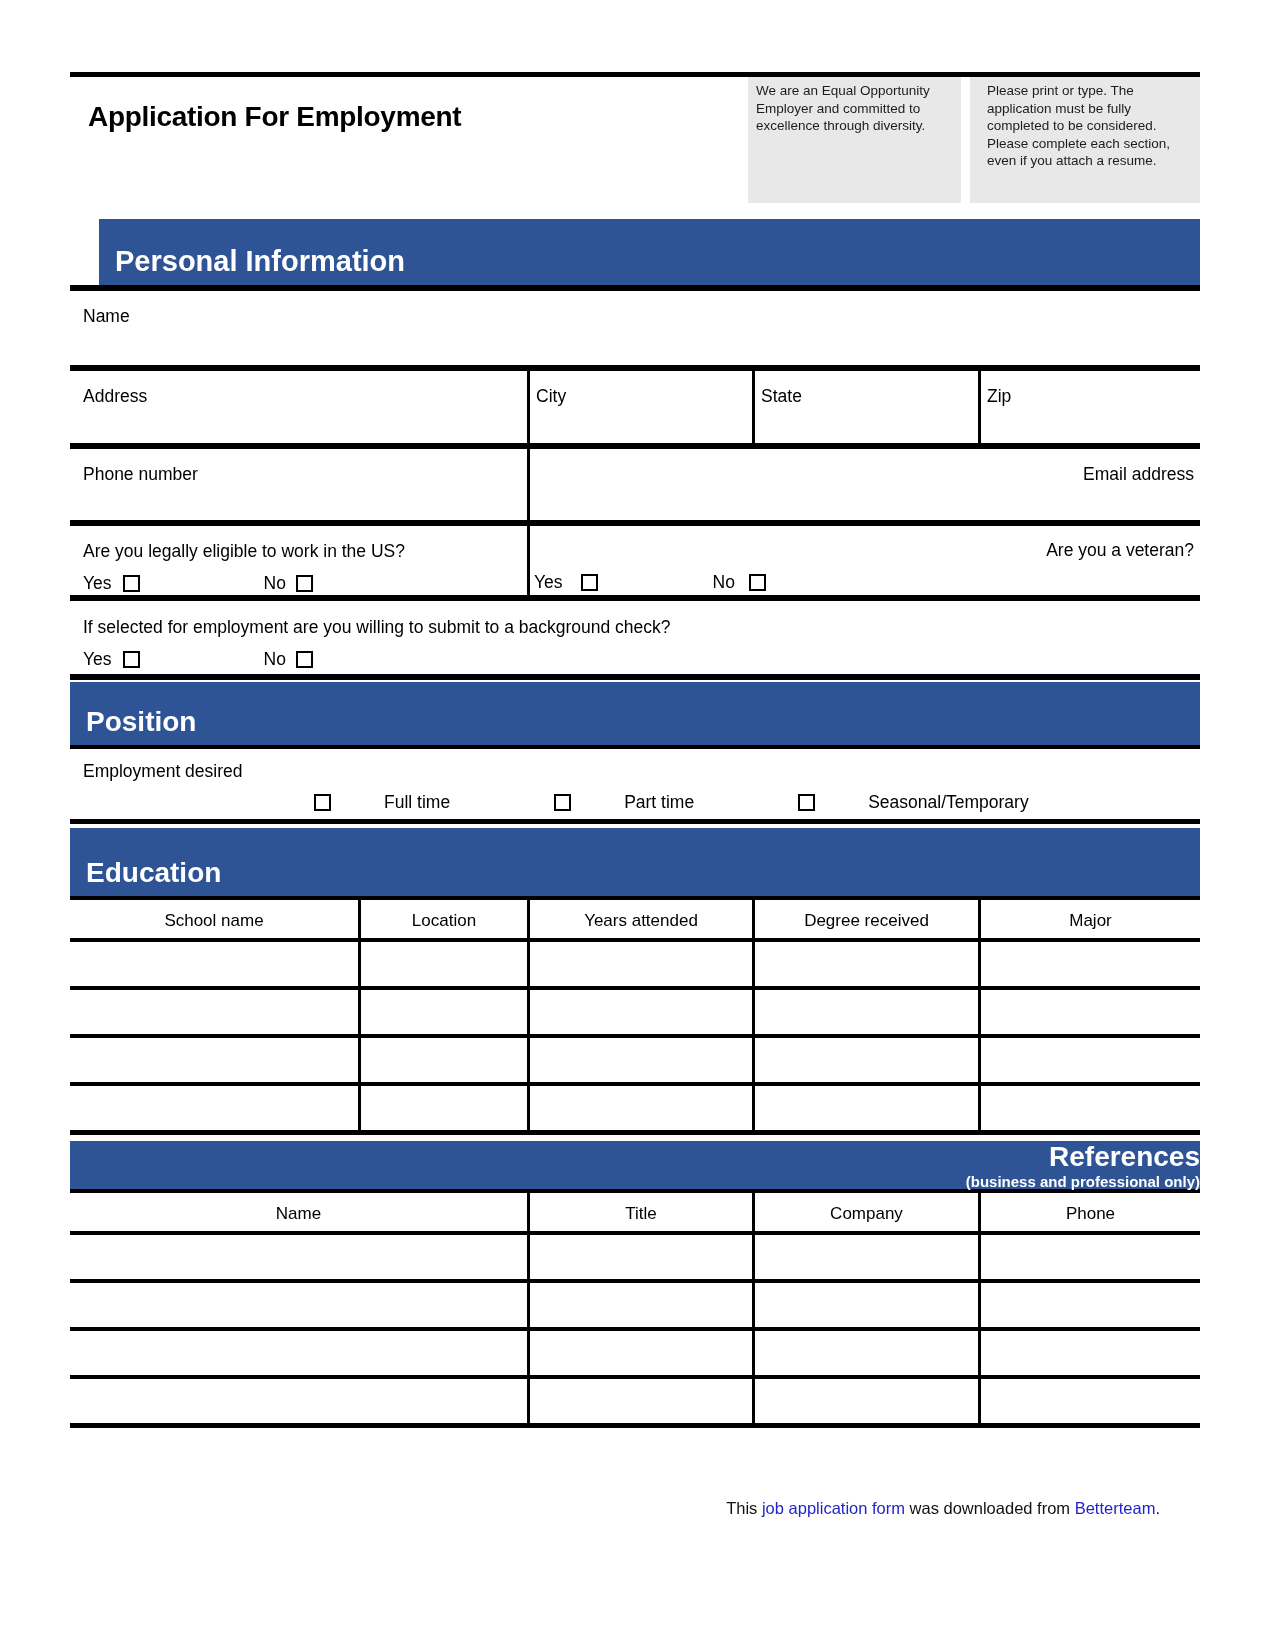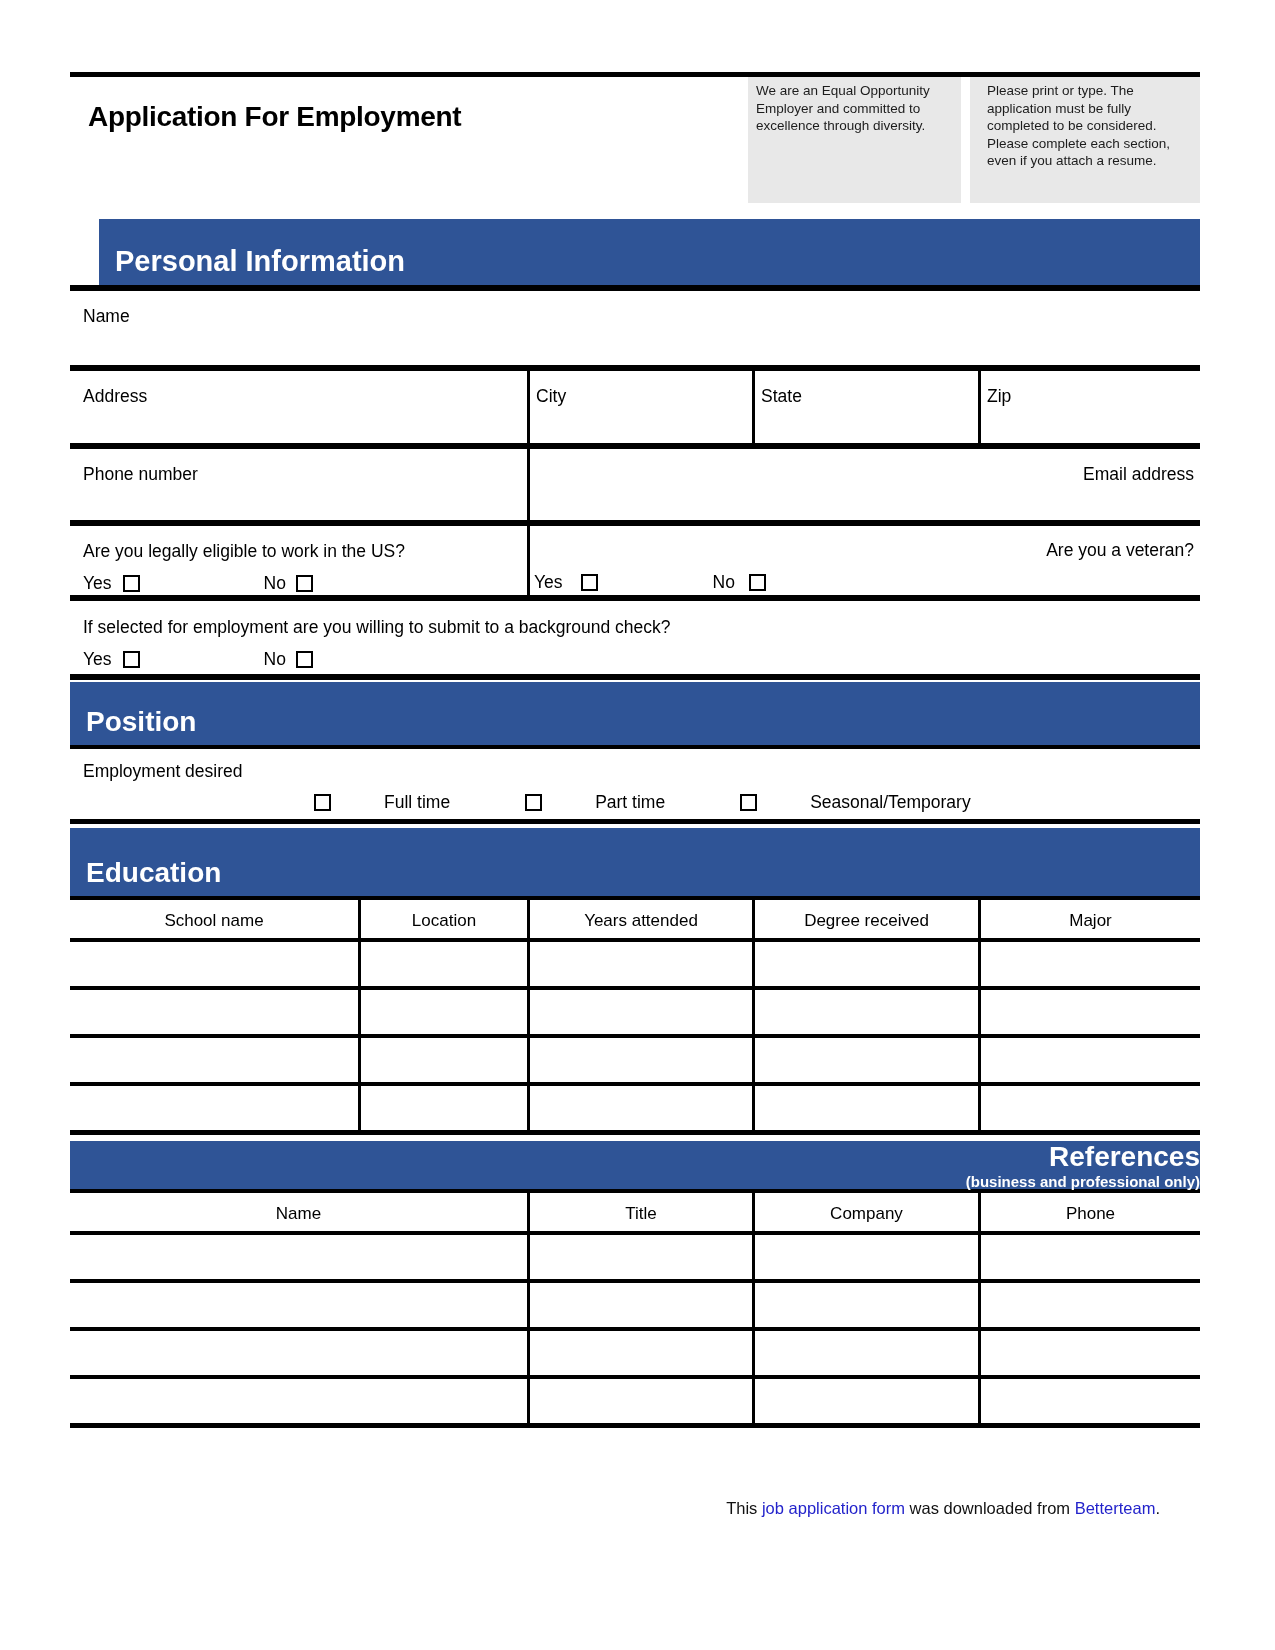--- a/index.html
+++ b/index.html
@@ -62,21 +62,21 @@
   .yn .cb1 { margin-left:11px; }
   .yn .no  { margin-left:124px; }
   .yn .cb2 { margin-left:10px; }
   .yn.vet { margin-left:-9px; }
   .yn.vet .cb1 { margin-left:18px; }
   .yn.vet .no  { margin-left:115px; }
   .yn.vet .cb2 { margin-left:14px; }
 
   .emp-opts { display:flex; align-items:center; margin:10px 0 0 231px; font-size:17.5px; }
   .emp-opt { display:flex; align-items:center;gap:48px; }
-  .emp-opt + .emp-opt { margin-left:75px; }
+  .emp-opt + .emp-opt { margin-left:104px; }
   .emp-opt .cbx { margin-right:5px; }
 
   
   .tbl-header { display:flex; border-bottom:4px solid #000; height:42px; }
   .tbl-header .hcell {
     font-size:17px; display:flex; align-items:center; justify-content:center;
     padding-top:4px;
   }
   .hcell + .hcell, .bcell + .bcell { border-left:3px solid #000; }
   .tbl-row { display:flex; height:48px; border-bottom:4px solid #000; }

